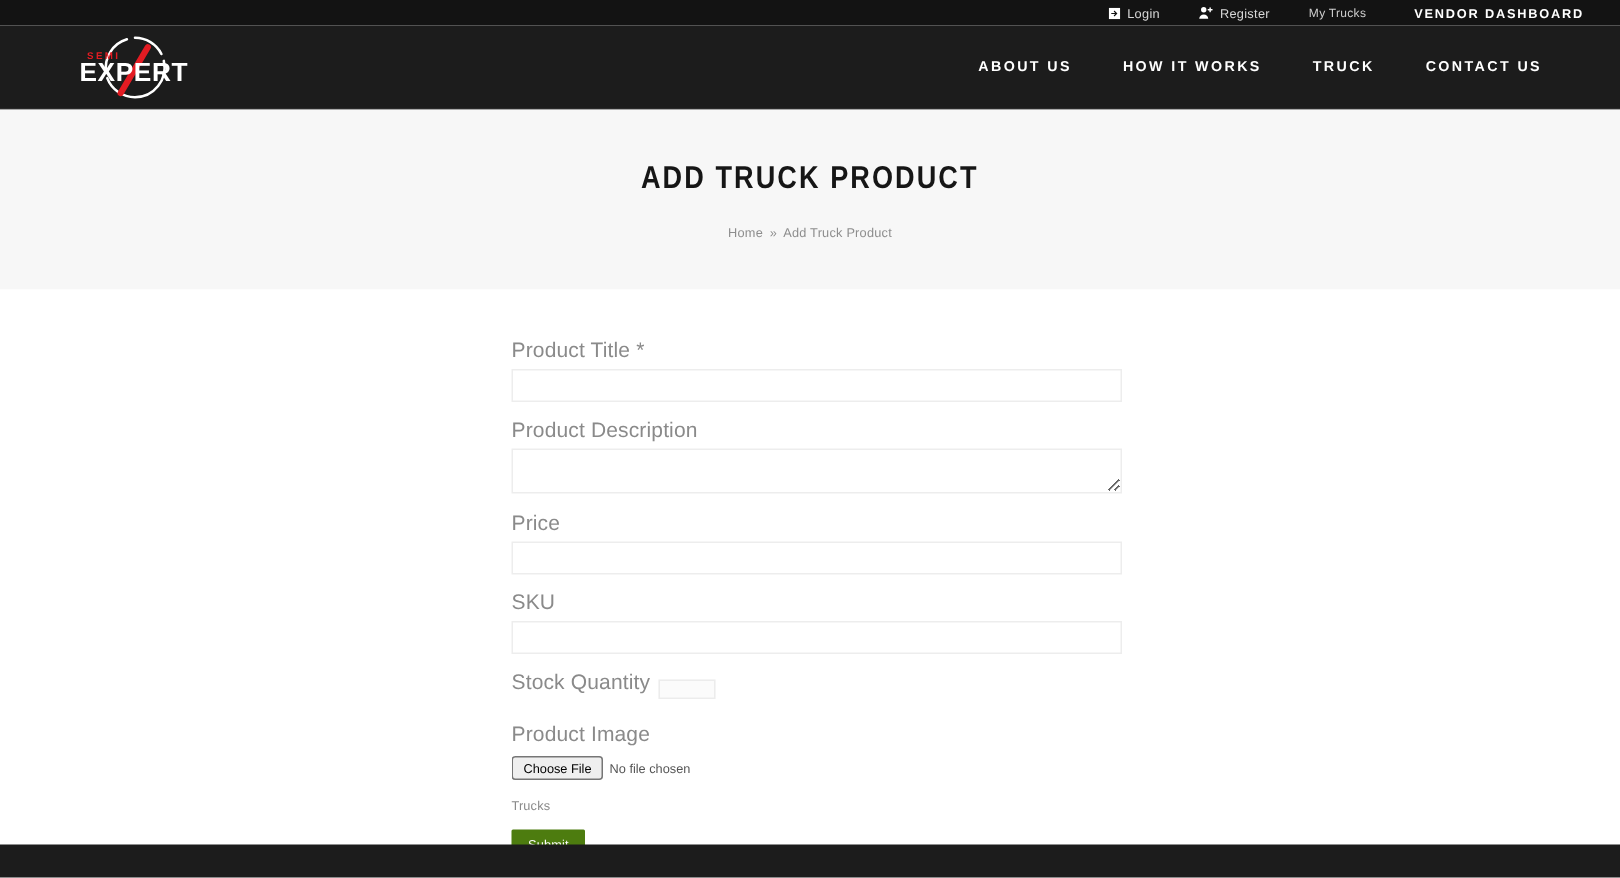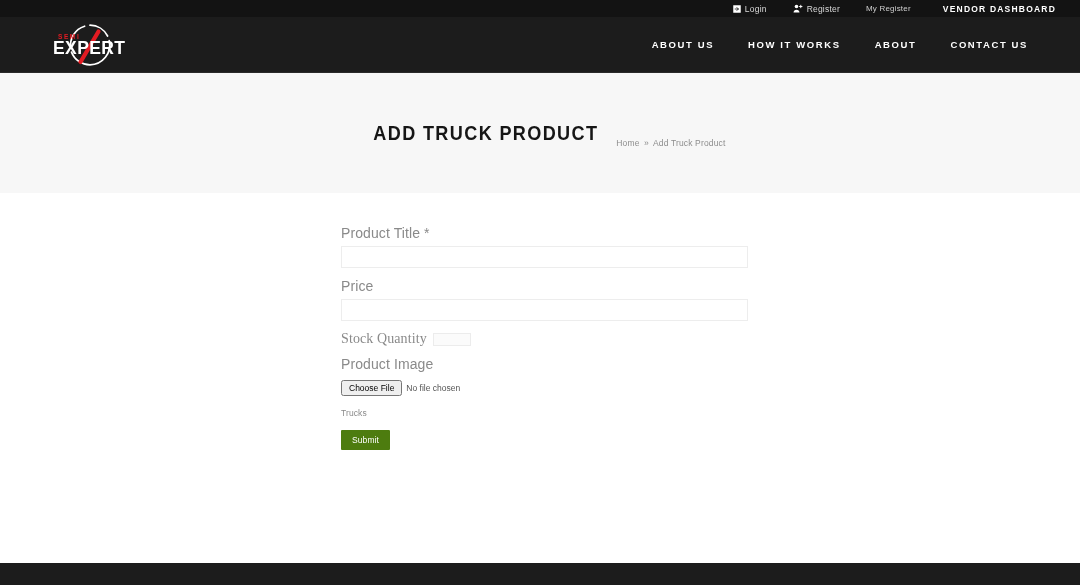--- a/index.html
+++ b/index.html
@@ -66,21 +66,21 @@
     text-decoration: none;
     cursor: pointer;
     white-space: nowrap;
   }
 
   
   .hero {
     height: 120px;
     background: #f7f7f7;
     display: flex;
-    flex-direction: row;
+    flex-direction: column;
     align-items: center;
     justify-content: center;
   }
   .hero h1 {
     margin: 0 0 0 0;
     font-family: "Liberation Sans Narrow", "Liberation Sans", sans-serif;
     font-size: 21px;
     font-weight: bold;
     letter-spacing: 1.6px;
     color: #161616;
@@ -126,21 +126,21 @@
     margin-bottom: 10px;
   }
   textarea.inp {
     height: 30px;
     resize: vertical;
     padding: 4px 6px;
     margin-bottom: 11px;
   }
 
   .inline-row { display: flex; align-items: center; gap: 6px; margin-bottom: 9px; }
-  .inline-row .label { margin-bottom: 0; font-family: Liberation Serif, serif; }
+  .inline-row .label { margin-bottom: 10px; }
   .inp-small {
     width: 38px;
     height: 13px;
     border: 1px solid #ececec;
     background: #fbfbfb;
     outline: none;
     font-size: 8px;
     font-family: "Liberation Sans", sans-serif;
     padding: 0 3px;
   }
@@ -201,21 +201,21 @@
       <svg width="10" height="9" viewBox="0 0 20 18">
         <circle cx="7" cy="5" r="3.6" fill="#ffffff"></circle>
         <path d="M1 17c0-3.4 2.7-5.6 6-5.6s6 2.2 6 5.6z" fill="#ffffff"></path>
         <path d="M15.5 2.5v5M13 5h5" stroke="#ffffff" stroke-width="1.9" stroke-linecap="round"></path>
       </svg>
     </span>
     <span>Register</span>
   </div>
 
   <div class="topbar-item plain">
-    <span>My Register</span>
+    <span>My Trucks</span>
   </div>
 
   <div class="topbar-item dash">
     <span>VENDOR DASHBOARD</span>
   </div>
 
 </div>
 
 <div class="header">
 
@@ -230,21 +230,21 @@
 
       <text x="14" y="18" font-family="Liberation Sans, sans-serif" font-size="6.5" font-weight="bold" fill="#e21b22" letter-spacing="1.6">SEMI</text>
 
       <text x="9" y="33" font-family="Liberation Sans, sans-serif" font-size="17.5" font-weight="bold" fill="#ffffff" letter-spacing="0.4">EXPERT</text>
     </svg>
   </div>
 
   <div class="mainnav">
     <a class="navlink" href="#">ABOUT US</a>
     <a class="navlink" href="#">HOW IT WORKS</a>
-    <a class="navlink" href="#">ABOUT</a>
+    <a class="navlink" href="#">TRUCK</a>
     <a class="navlink" href="#">CONTACT US</a>
   </div>
 
 </div>
 
 <div class="hero">
   <h1>ADD TRUCK PRODUCT</h1>
   <div class="breadcrumb">
     <a href="#">Home</a>
     <span class="sep">»</span>
@@ -253,26 +253,34 @@
 </div>
 
 <div class="content">
   <form class="form-wrap">
 
     <div class="field">
       <label class="label">Product Title *</label>
       <input class="inp" type="text" placeholder="" style="">
     </div>
 
+    <div class="field">
+      <label class="label">Product Description</label>
+      <textarea class="inp" placeholder="" style=""></textarea>
+    </div>
 
     <div class="field">
       <label class="label">Price</label>
       <input class="inp" type="text" placeholder="" style="">
     </div>
 
+    <div class="field">
+      <label class="label">SKU</label>
+      <input class="inp" type="text" placeholder="" style="">
+    </div>
 
     <div class="inline-row">
       <label class="label">Stock Quantity</label>
       <input class="inp-small" type="text" placeholder="" style="">
     </div>
 
     <div class="field filerow">
       <label class="label">Product Image</label>
       <input class="fileinput" type="file" style="">
     </div>

